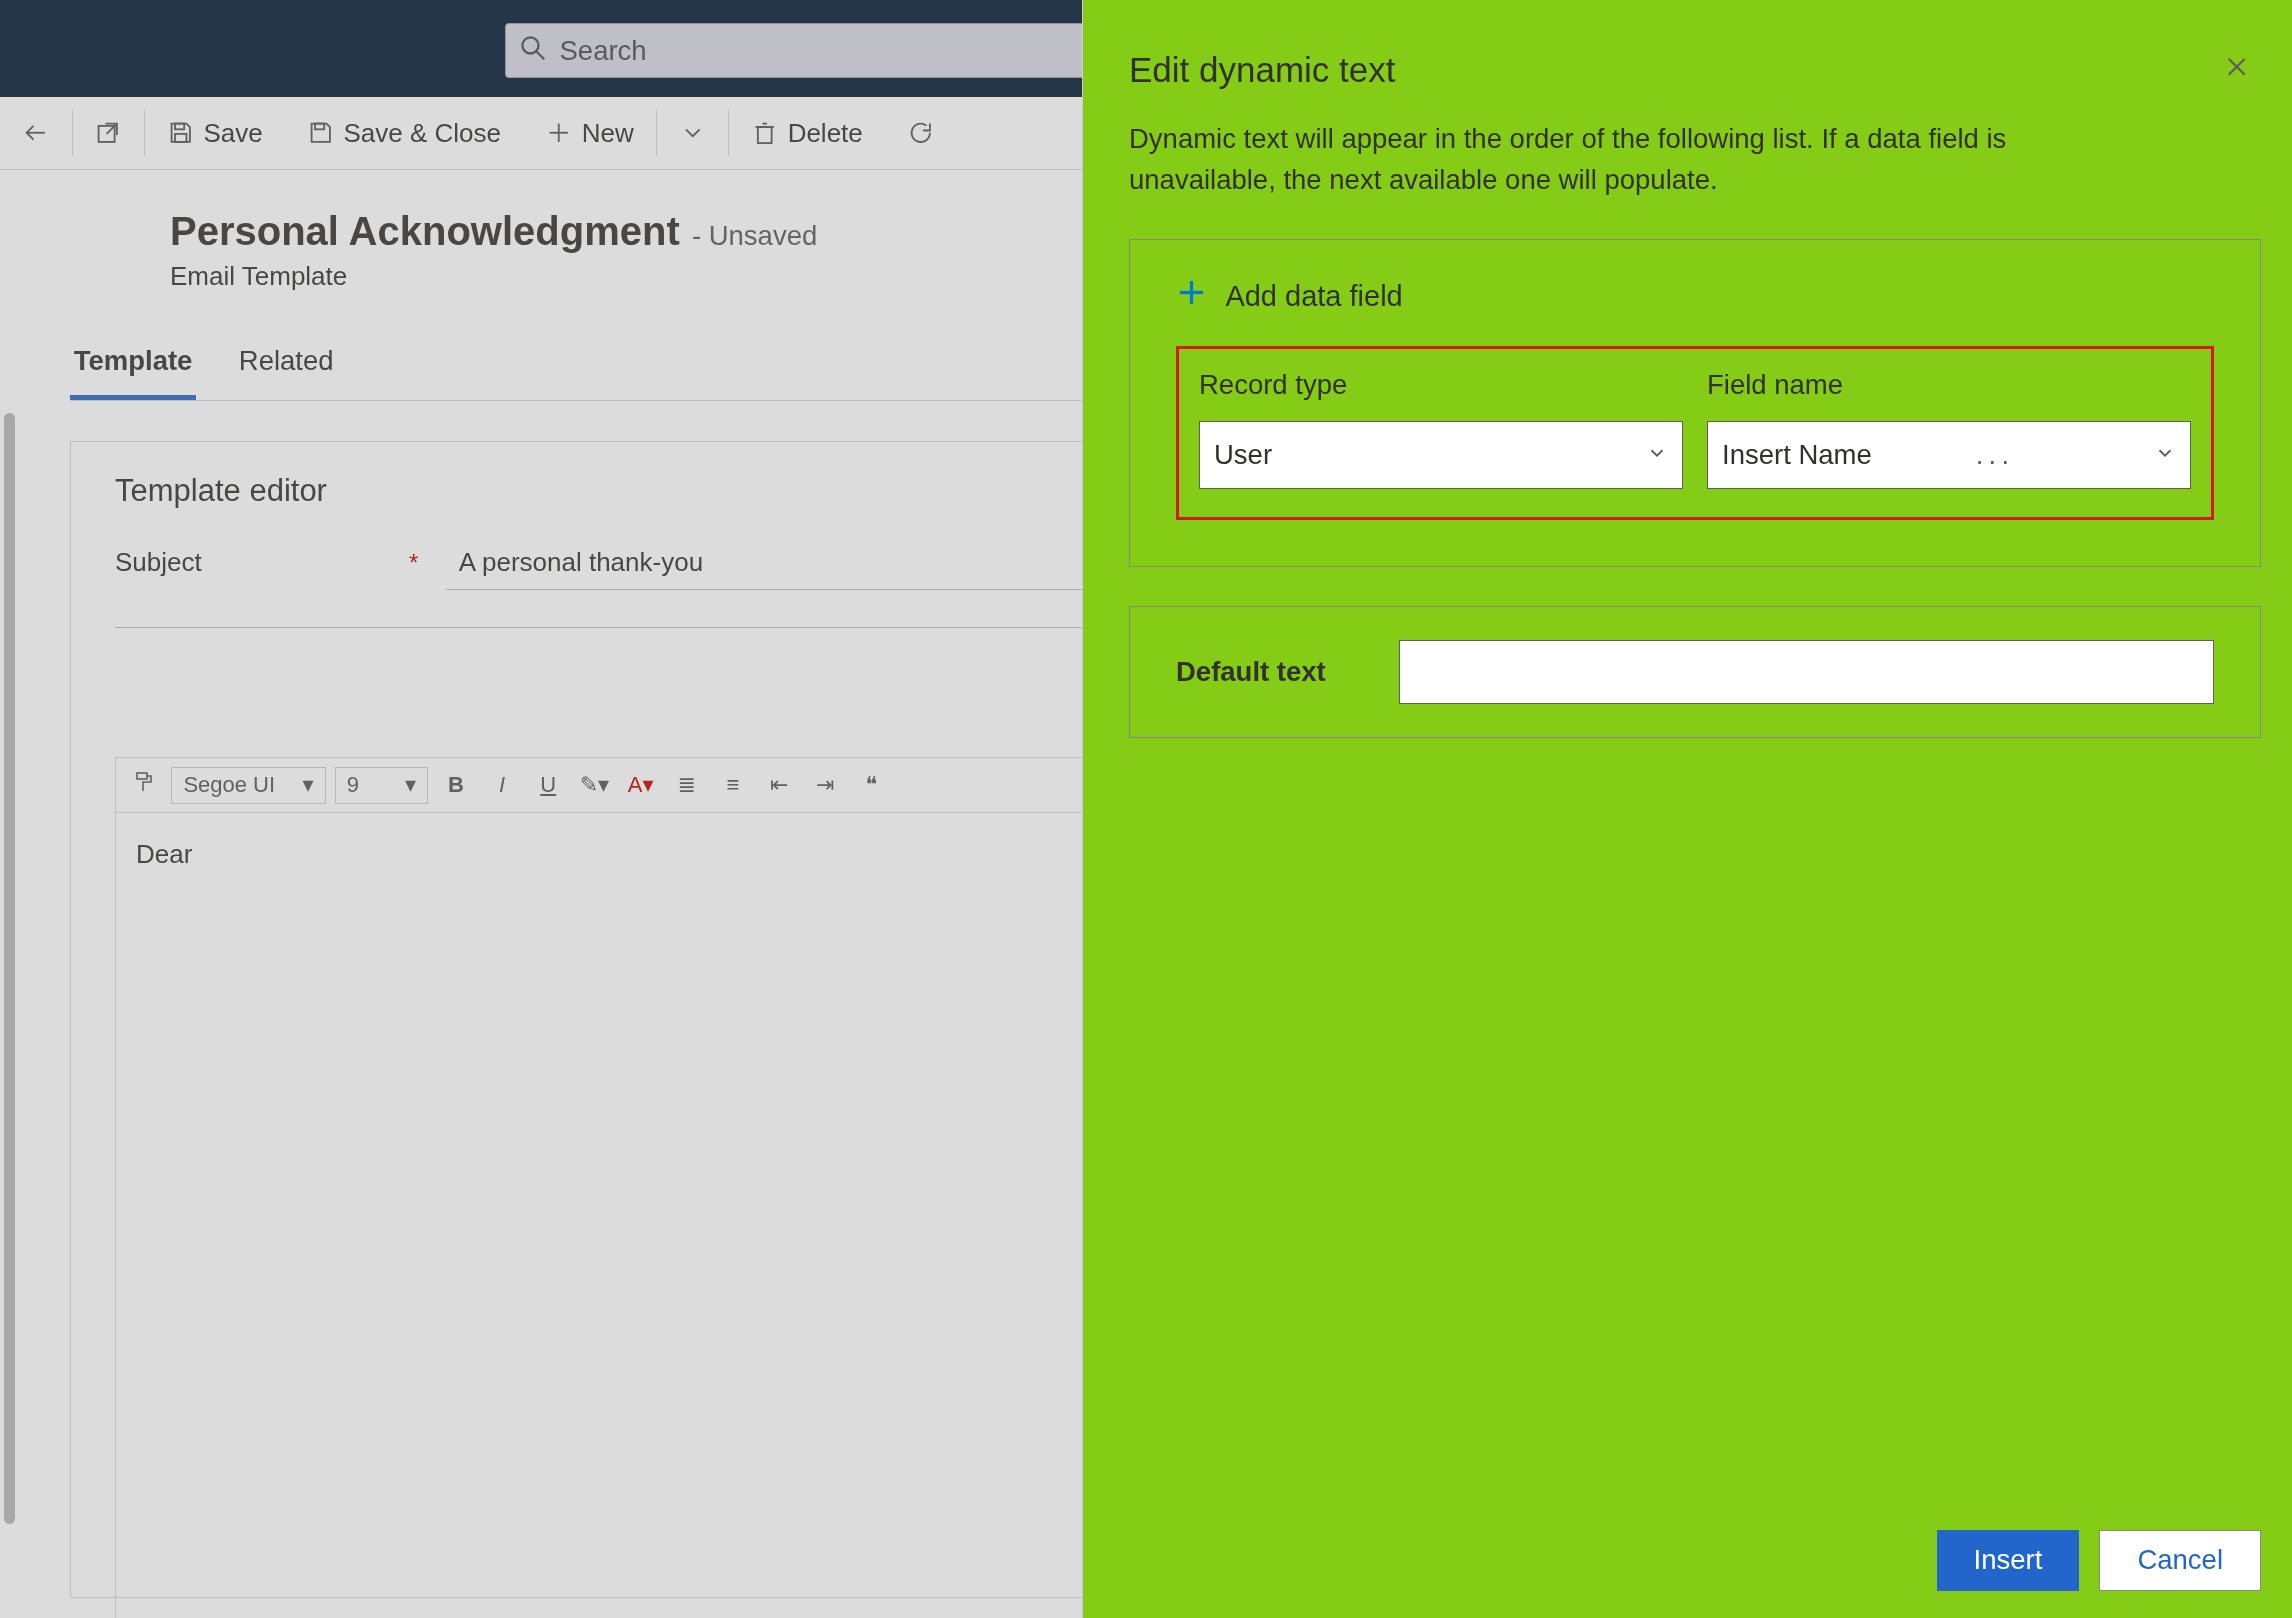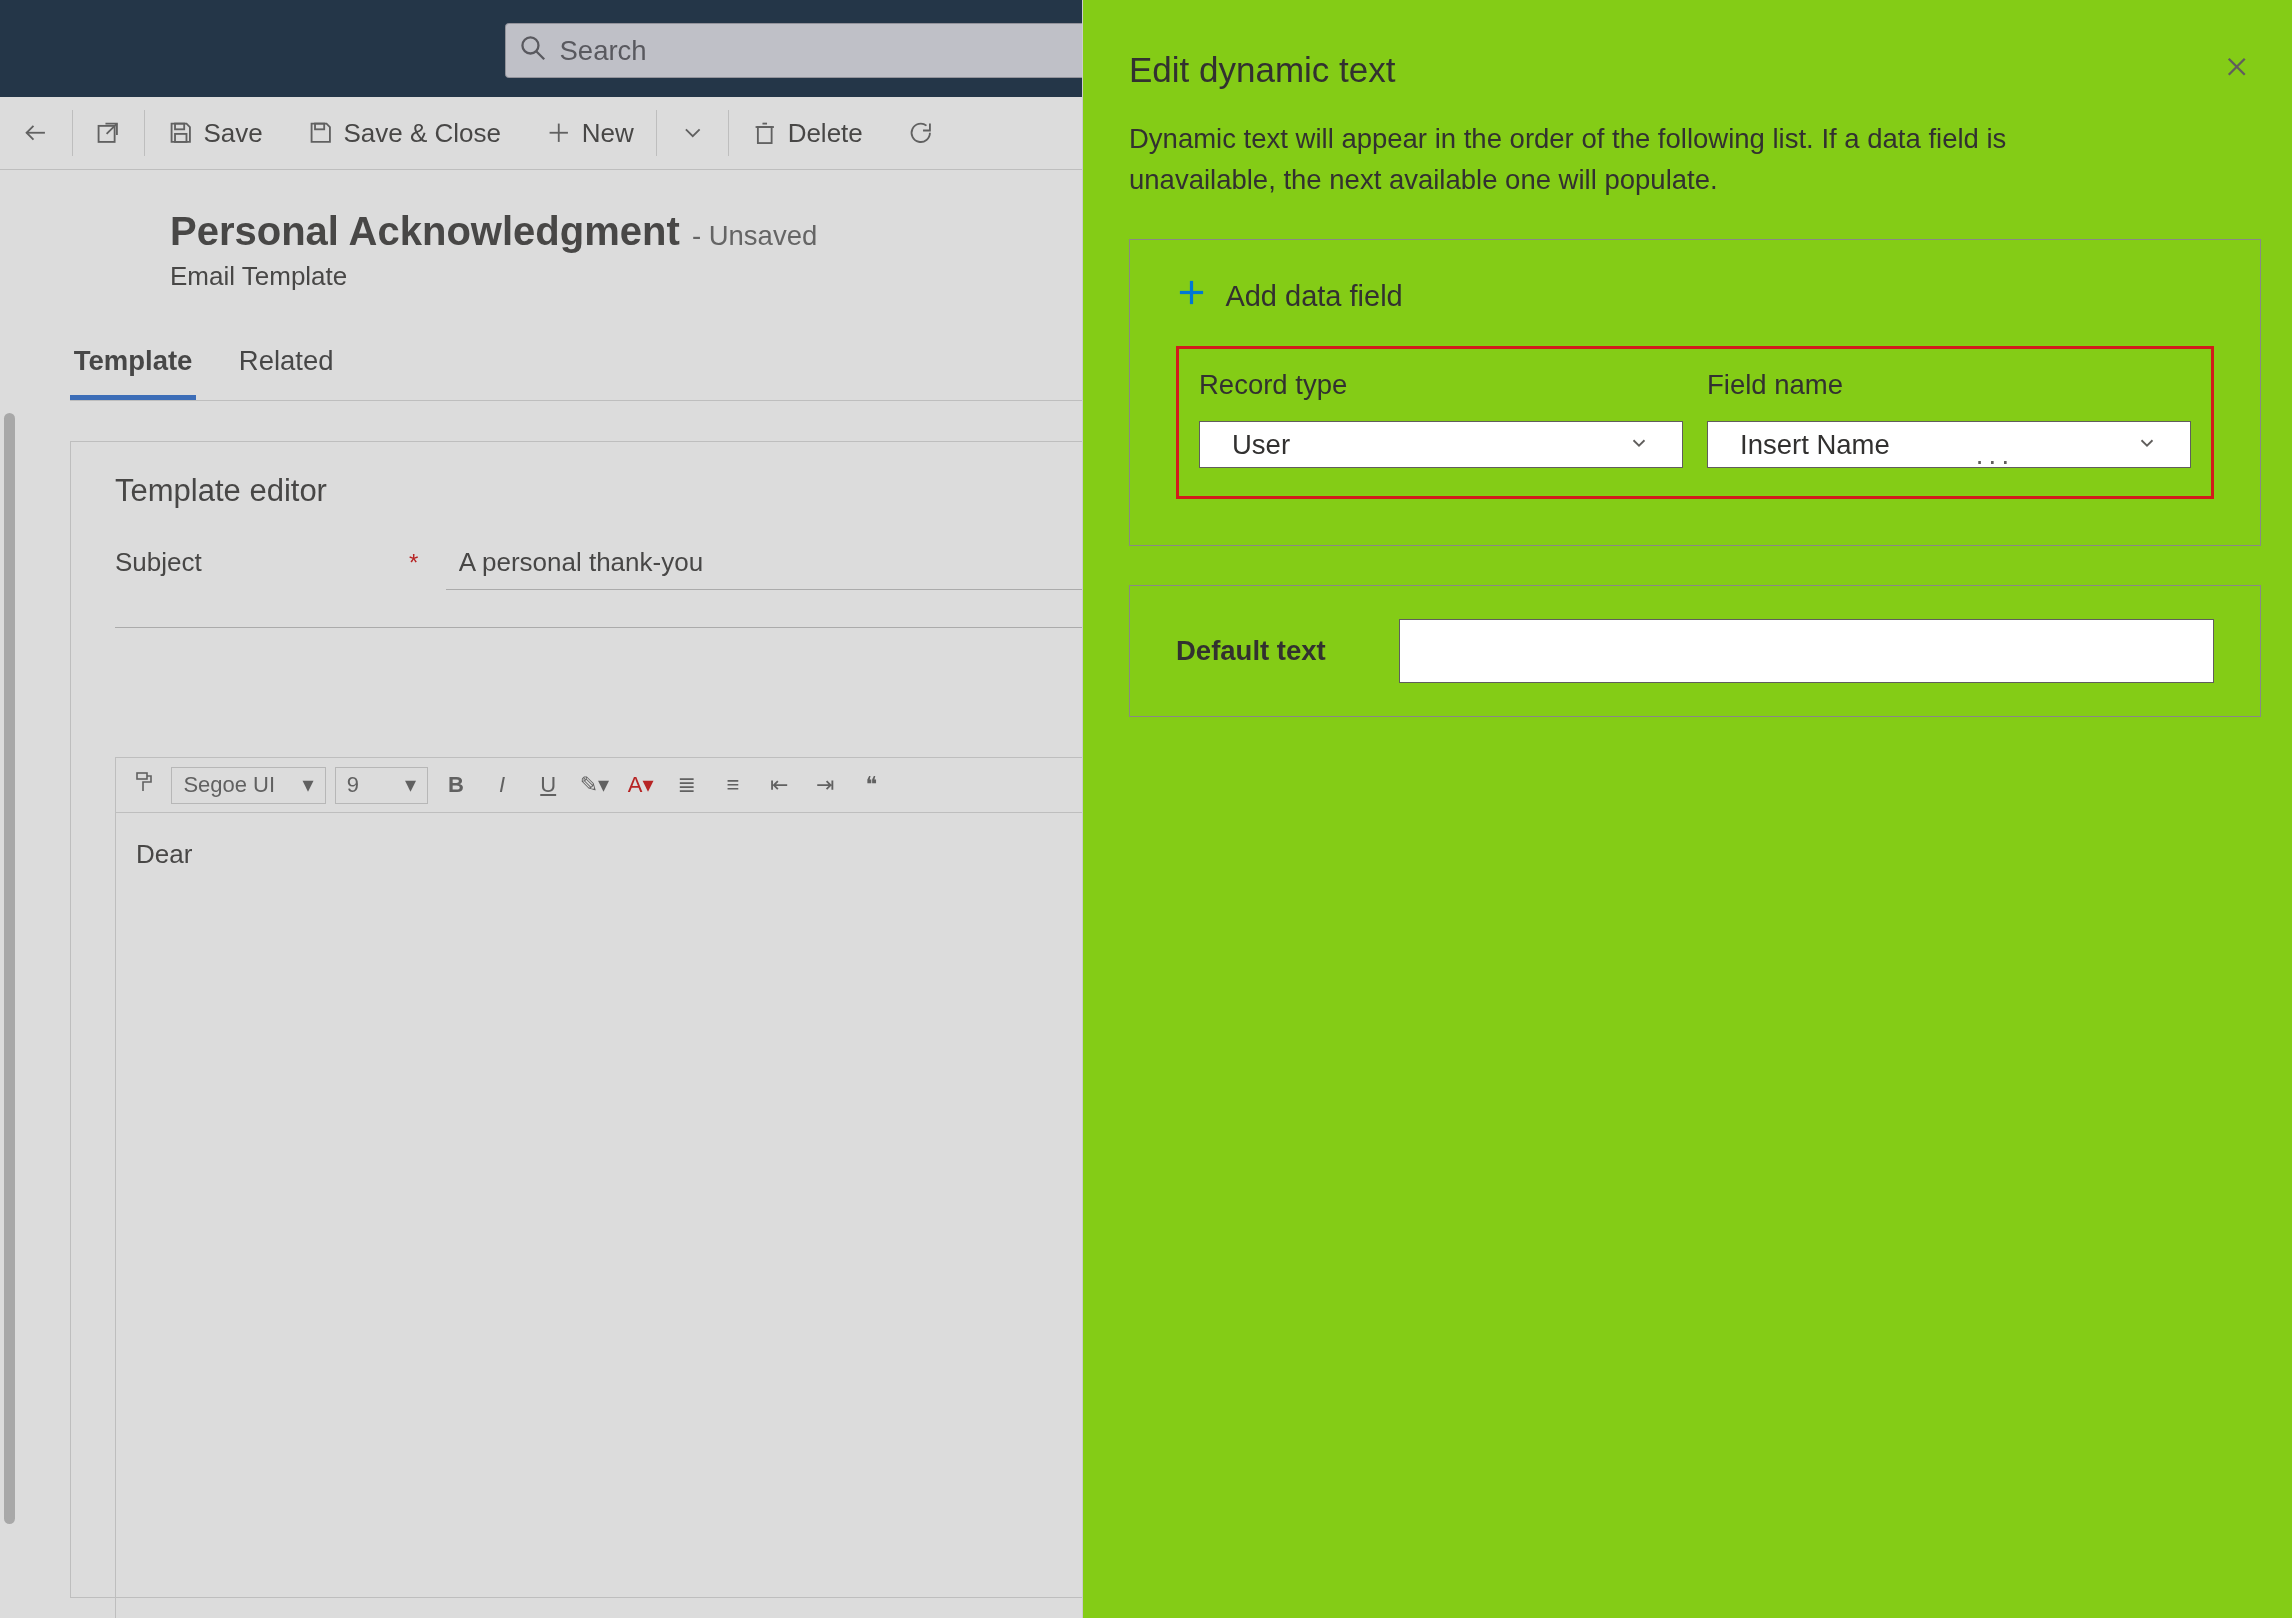--- a/index.html
+++ b/index.html
@@ -239,24 +239,24 @@
     color:#323130;
   }
   .hl-labels > div{
     flex:1;
   }
   .hl-selects{
     display:flex; gap:24px;
   }
   .select{
     flex:1;
-    height: 47px;
+    height: 68px;
     border: 1.8px solid #605e5c;
     display:flex; align-items:center; justify-content:space-between;
-    padding: 0 32px;
+    padding: 0 14px;
     font-size: 27.5px;
     color:#323130;
     background:#fff;
   }
   .select svg{width:22px;height:22px;stroke:#605e5c;stroke-width:2;fill:none;}
   .hl-wrap{ position: relative; }
   .dots{
     position:absolute;
     left: 799px;
     top: 99px;
@@ -540,14 +540,18 @@
     </div>
   </div>
 
   <div class="card">
     <div class="card-default">
       <div class="default-label">Default text</div>
       <input class="default-input" value="" style="">
     </div>
   </div>
 
+  <div class="panel-footer">
+    <div class="btn btn-primary">Insert</div>
+    <div class="btn btn-secondary">Cancel</div>
+  </div>
 </div>
 
 
 </body></html>

